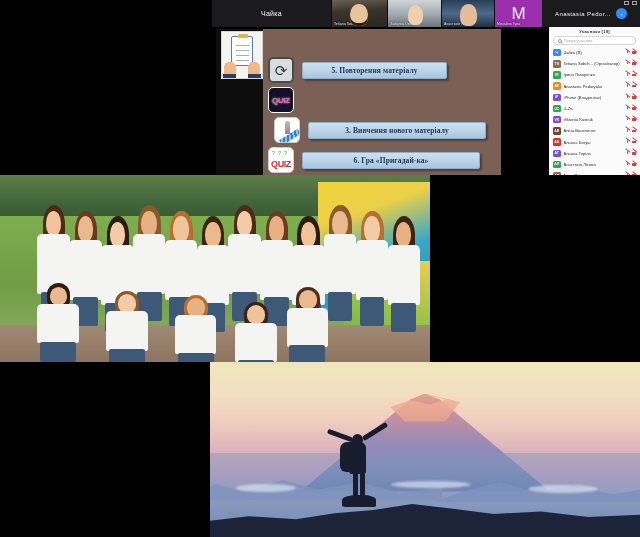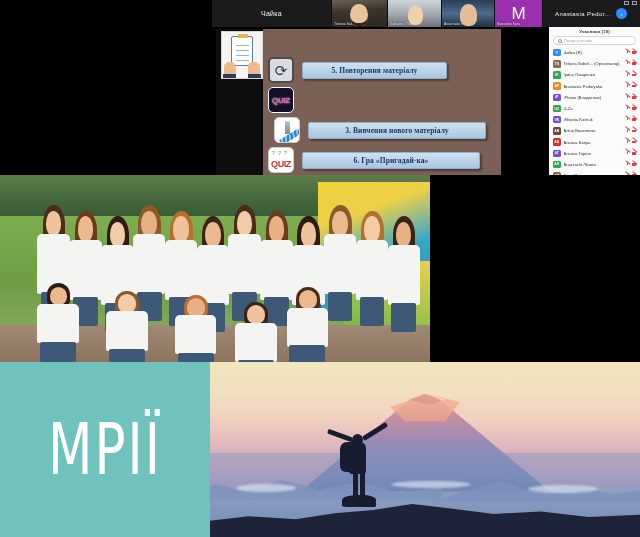--- a/index.html
+++ b/index.html
@@ -489,23 +489,20 @@
         <div class="person" style="left: 66%; top: 60%; width: 11%; height: 42%;">
           <div class="hair" style="left:26%;top:0;width:50%;height:30%;background:#4a2c18"></div>
           <div class="head" style="left:32%;top:4%;width:38%;height:24%;background:#eab98e"></div>
           <div class="shirt" style="left:6%;top:26%;width:88%;height:50%;"></div>
           <div class="jeans" style="left:12%;top:74%;width:76%;height:26%;"></div>
         </div>
       </div>
   </div>
 
 
-  <div class="panel teal" id="p-mrii">
-    <div class="word">Мрії</div>
-  </div>
 
   <div class="panel" id="p-mountain">
     <div class="mt-fuji" style="transform:translateX(-50%)"></div>
     <div class="mt-snow" style="transform:translateX(-50%)"></div>
     <div class="mt-haze1"></div>
     <div class="mt-ridge-a"></div>
     <div class="mt-ridge-b"></div>
     <div class="mt-cloud" style="left:6%;  bottom:26%; width:60px; height:8px;"></div>
     <div class="mt-cloud" style="left:42%; bottom:28%; width:80px; height:7px;"></div>
     <div class="mt-cloud" style="left:74%; bottom:25%; width:70px; height:8px;"></div>

